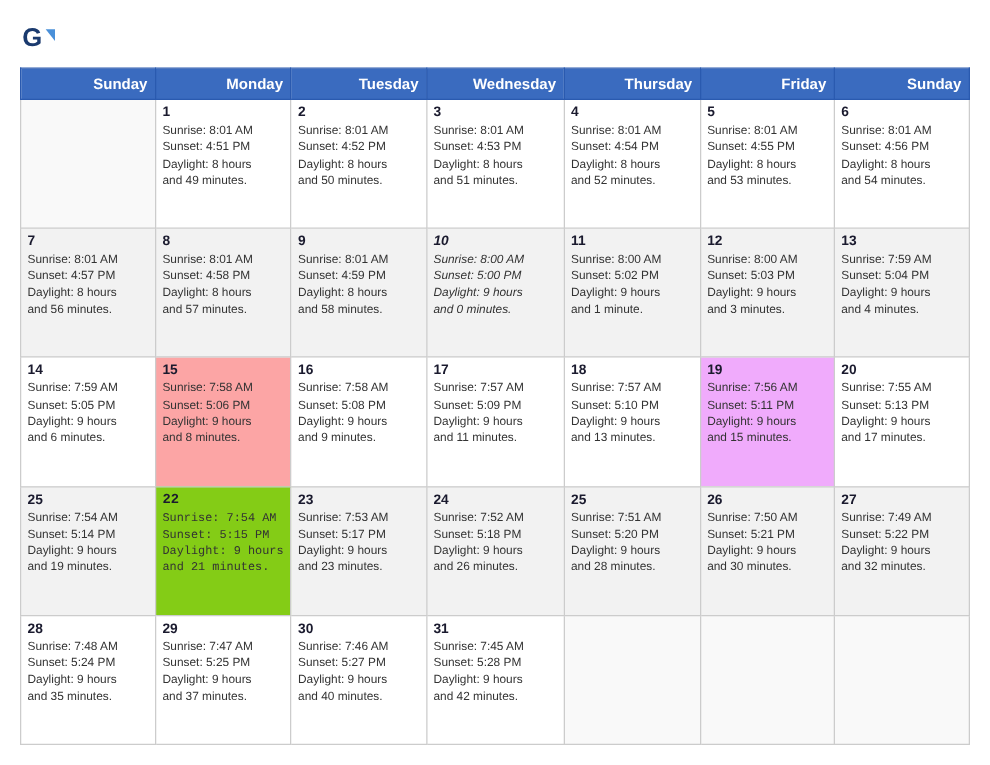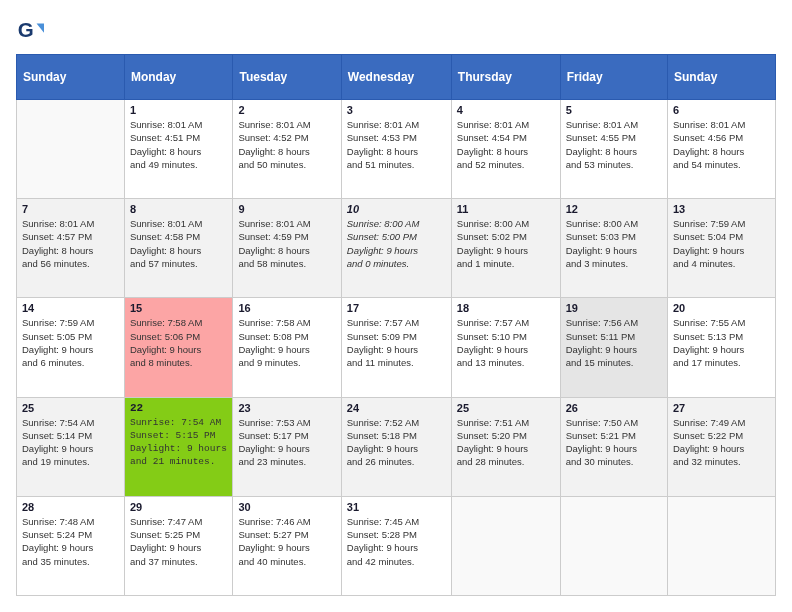--- a/index.html
+++ b/index.html
@@ -47,22 +47,22 @@
     }
     .calendar {
       width: 100%;
       border-collapse: collapse;
       flex: 1;
       font-size: 10px;
     }
     .calendar thead th {
       background: #3a6bbf;
       color: white;
-      padding: 15px 6px;
-      text-align: left;
+      padding: 5px 6px;
+      text-align: right;
       font-size: 12px;
       font-weight: bold;
       border: 1px solid #2a5aaf;
     }
     .calendar tbody td {
       border: 1px solid #ccc;
       vertical-align: top;
       padding: 4px 5px;
       width: 113px;
       height: 85px;
@@ -192,21 +192,21 @@
             <div class="day-info">Sunrise: 7:58 AM<br>Sunset: 5:08 PM<br>Daylight: 9 hours<br>and 9 minutes.</div>
           </td>
           <td style="background: rgb(255, 255, 255);">
             <div class="day-number">17</div>
             <div class="day-info">Sunrise: 7:57 AM<br>Sunset: 5:09 PM<br>Daylight: 9 hours<br>and 11 minutes.</div>
           </td>
           <td style="background: rgb(255, 255, 255);">
             <div class="day-number">18</div>
             <div class="day-info">Sunrise: 7:57 AM<br>Sunset: 5:10 PM<br>Daylight: 9 hours<br>and 13 minutes.</div>
           </td>
-          <td style="background: #e5e5e5; margin-top: 40px;">
+          <td style="background: #f0abfc; margin-top: 40px;">
             <div class="day-number">19</div>
             <div class="day-info">Sunrise: 7:56 AM<br>Sunset: 5:11 PM<br>Daylight: 9 hours<br>and 15 minutes.</div>
           </td>
           <td style="background: rgb(255, 255, 255);">
             <div class="day-number">20</div>
             <div class="day-info">Sunrise: 7:55 AM<br>Sunset: 5:13 PM<br>Daylight: 9 hours<br>and 17 minutes.</div>
           </td>
         </tr>
         <tr>
           <td style="background: rgb(242, 242, 242);">

